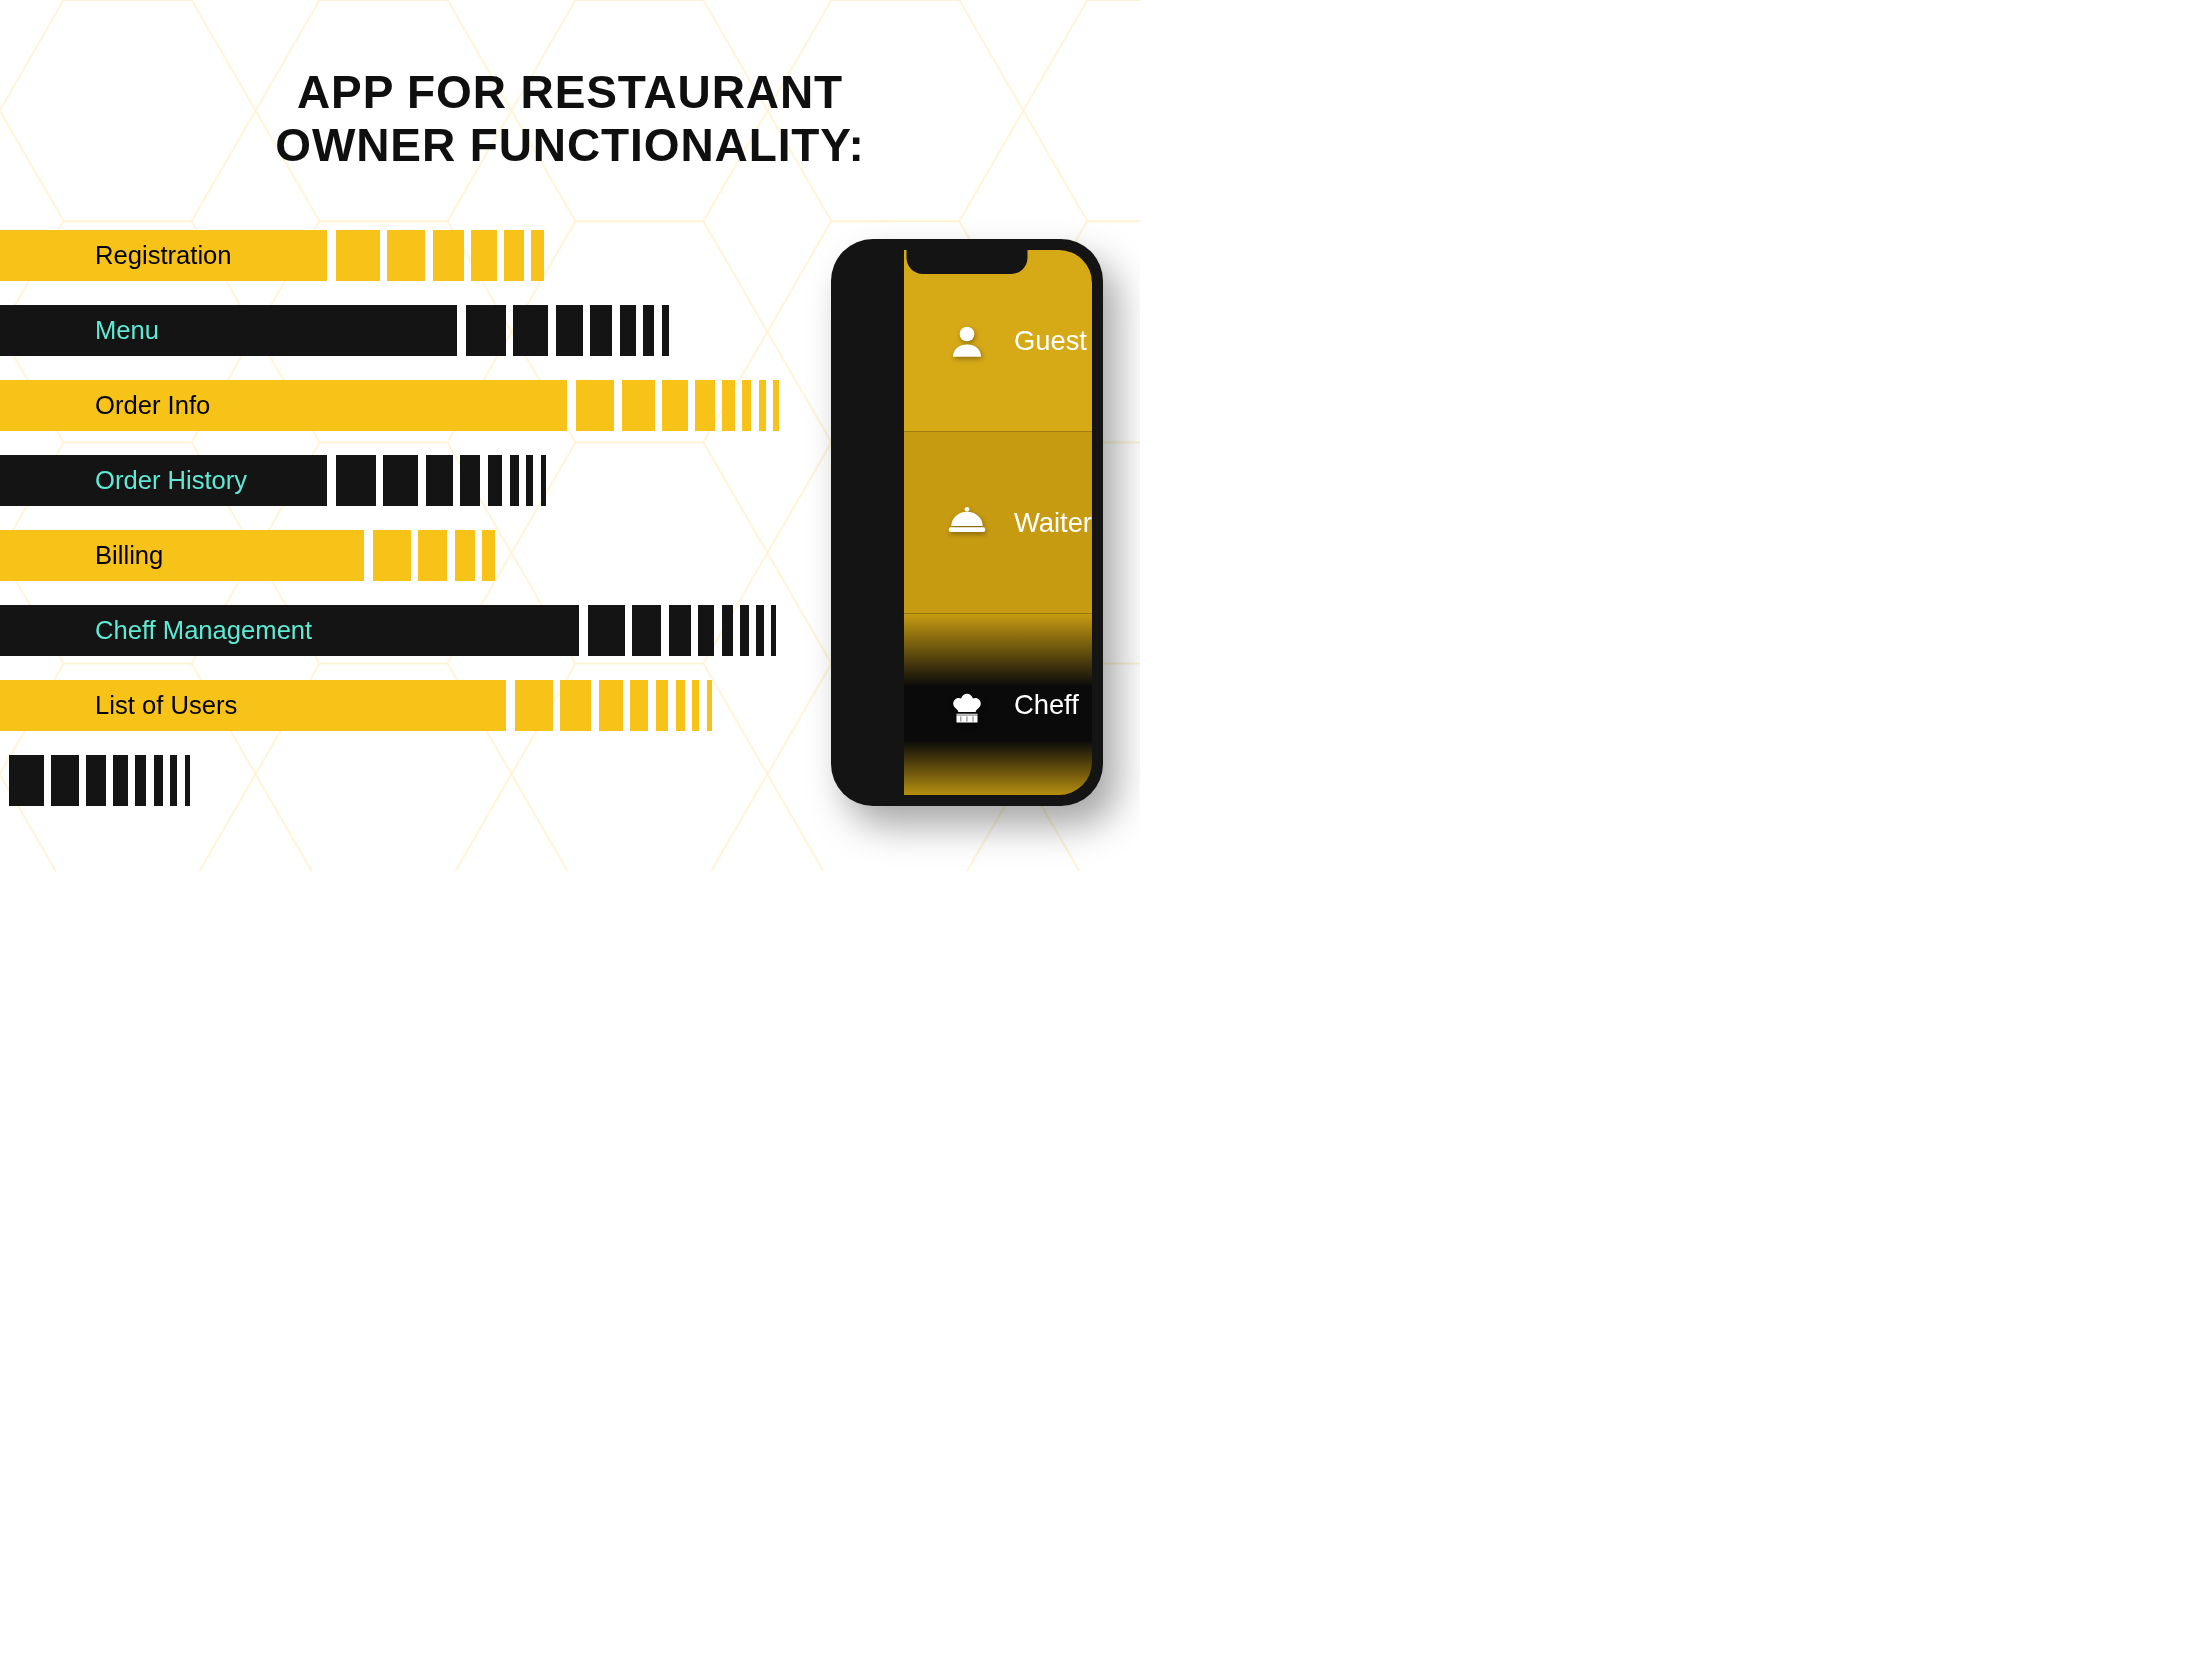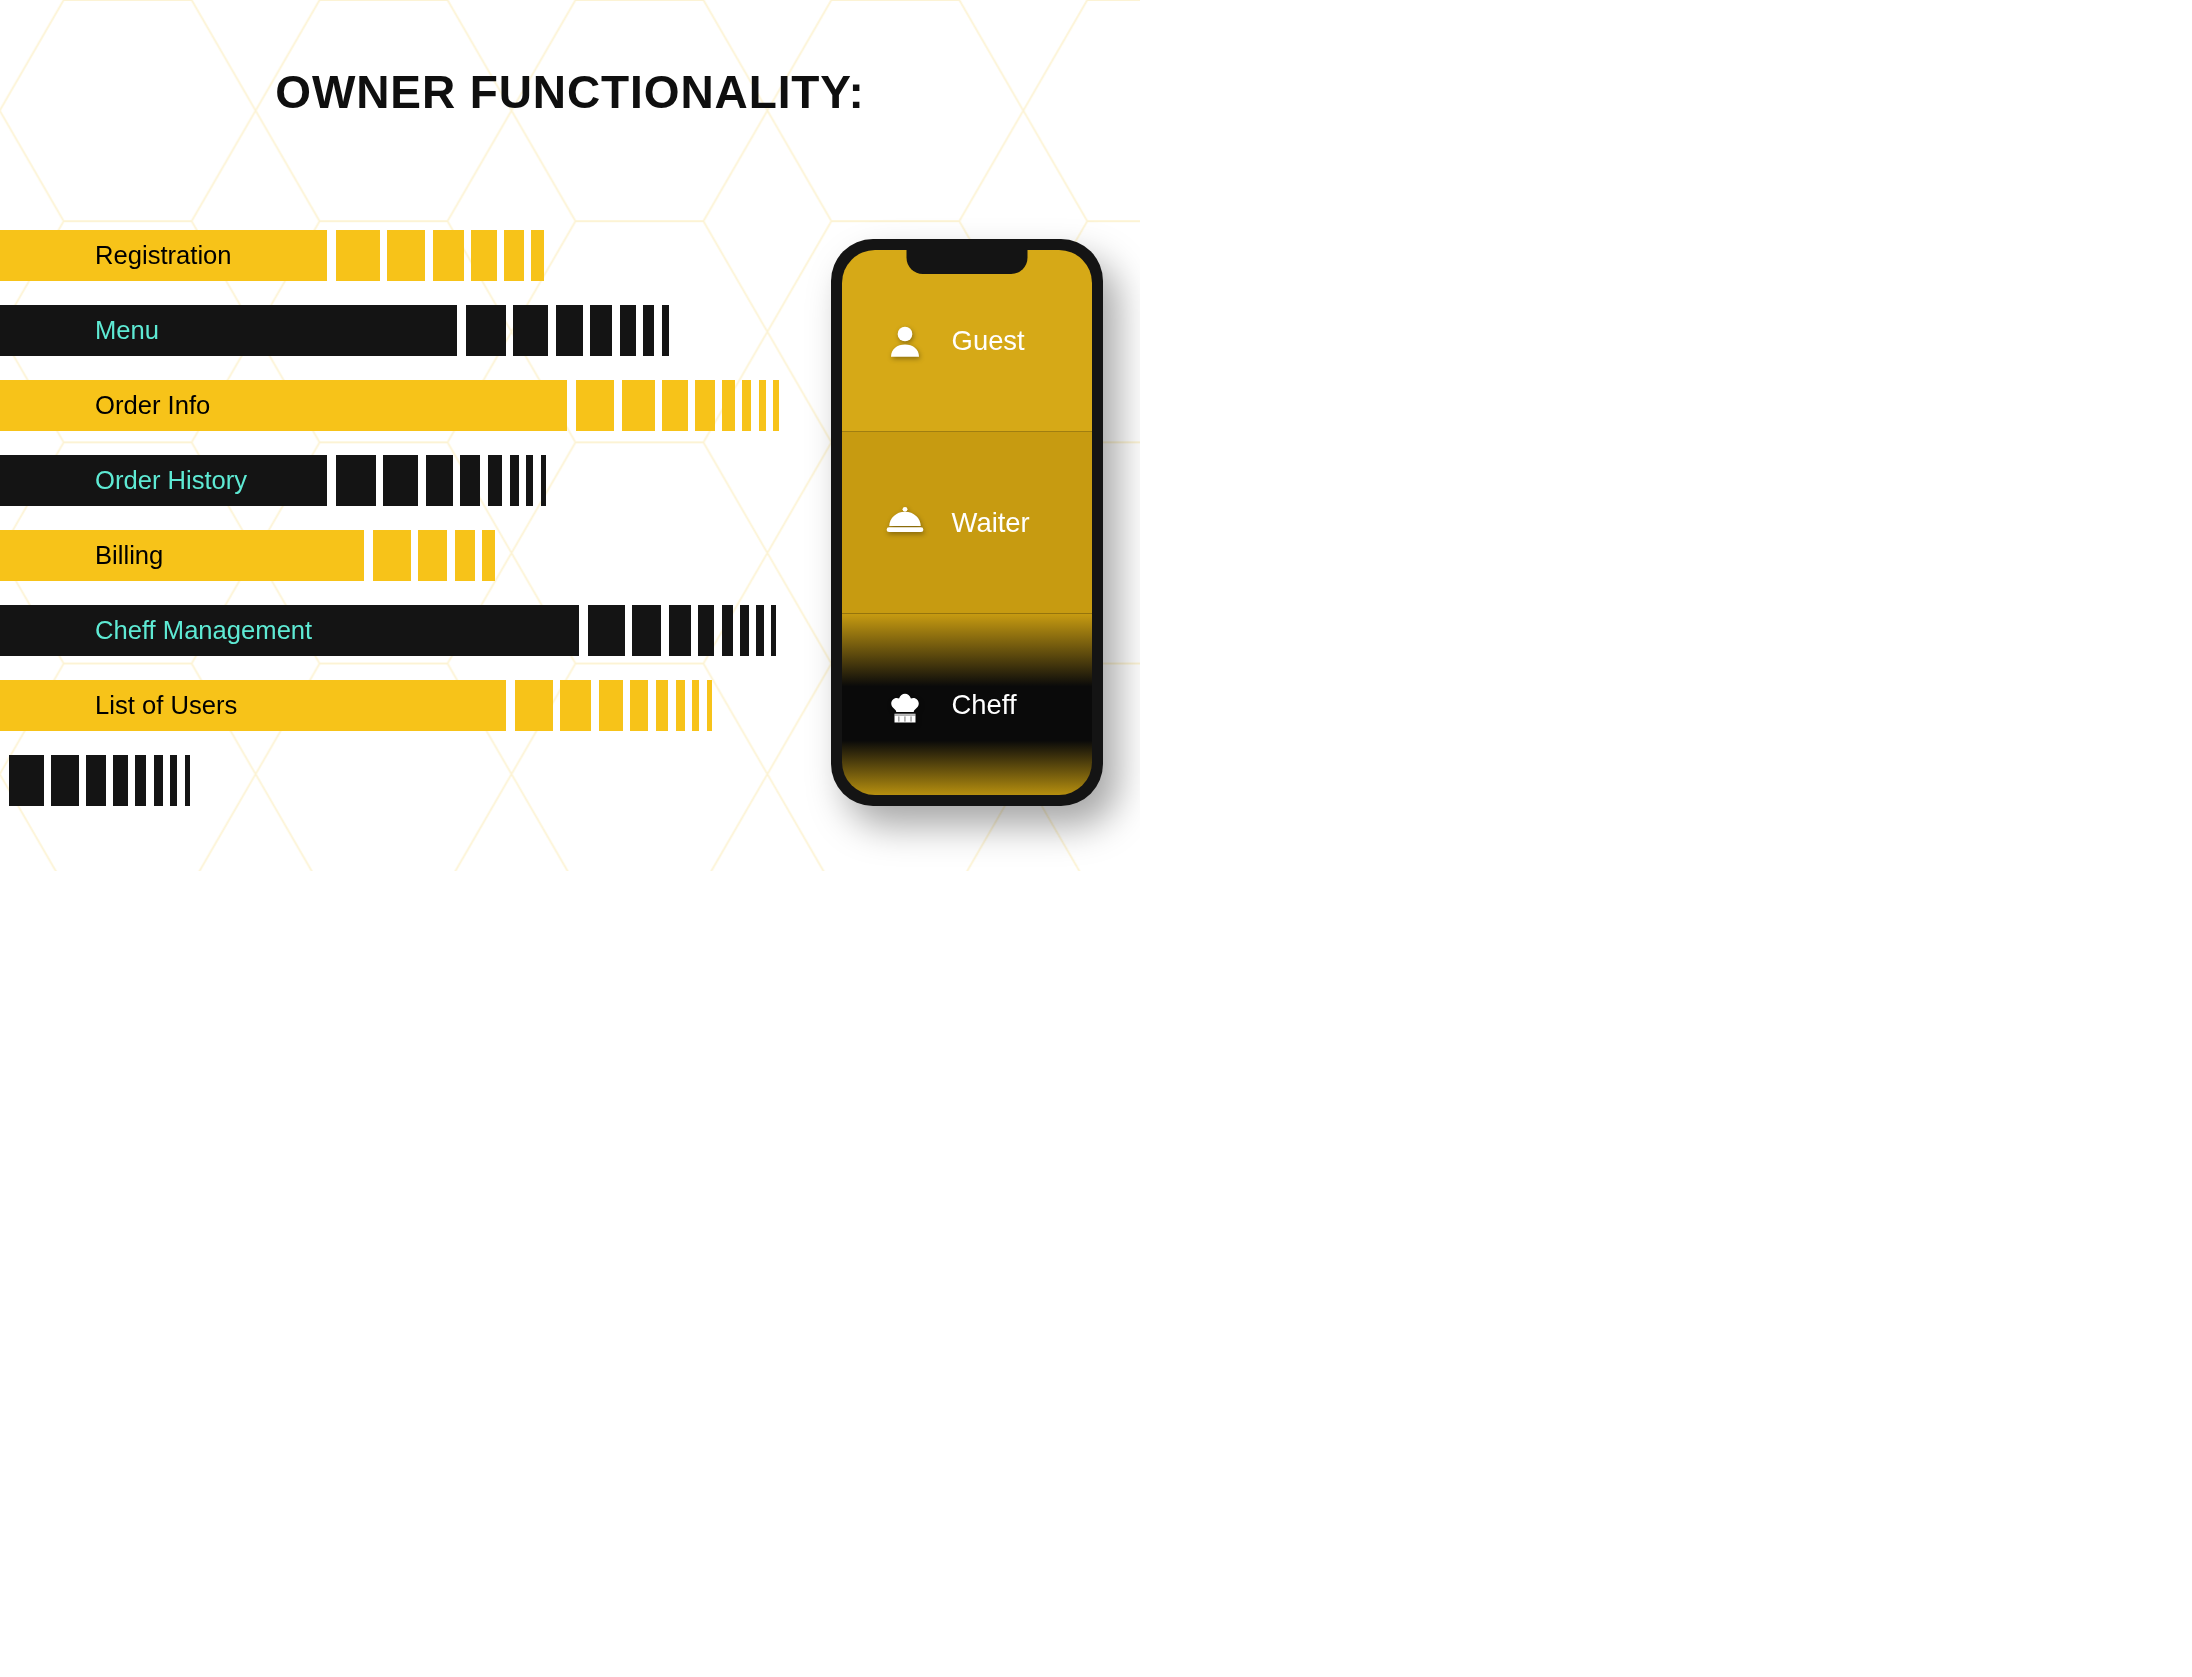--- a/index.html
+++ b/index.html
@@ -78,20 +78,21 @@
   box-shadow: 14.6px 20px 37px rgba(0,0,0,0.35);
 }
 .phone-screen {
   width: 100%;
   height: 100%;
   border-radius: 33px;
   overflow: hidden;
   display: flex;
   flex-direction: column;
   position: relative;
+  align-items: flex-end;
 }
 .notch {
   position: absolute;
   top: 0; left: 50%;
   transform: translateX(-50%);
   width: 121px; height: 24px;
   background: #141414;
   border-radius: 0 0 16.4px 16.4px;
   z-index: 5;
 }
@@ -124,20 +125,21 @@
       <g fill="none" stroke="#f3c21a" stroke-width="2">
         <polygon points="70,0 210,0 280,121 210,242 70,242 0,121"></polygon>
       </g>
     </pattern>
   </defs>
   <rect width="1248" height="953" fill="url(#hex)"></rect>
 </svg>
 </div>
 
 <div class="title">
+  <div>APP FOR RESTAURANT</div>
   <div>OWNER FUNCTIONALITY:</div>
 </div>
 
 <div class="bars" id="bars">
     <div class="bar-row bar-yellow">
       <div class="bar-main" style="width: 327px;">Registration</div>
       <div class="dashes">
         <div class="dash" style="width: 44px;"></div>
         <div class="dash" style="width: 38px;"></div>
         <div class="dash" style="width: 31px;"></div>

